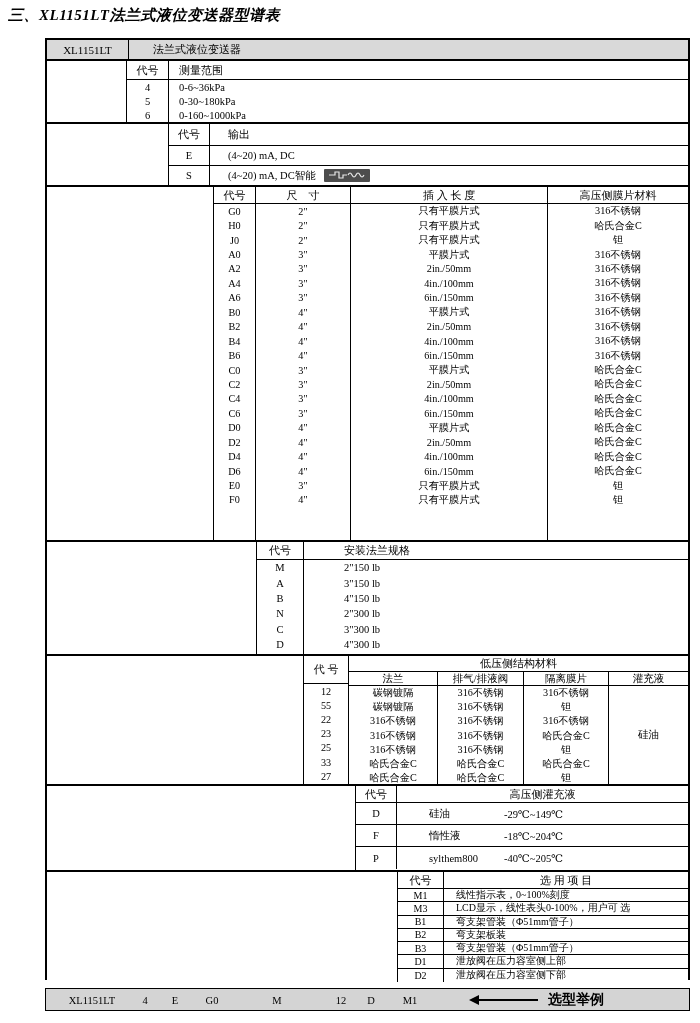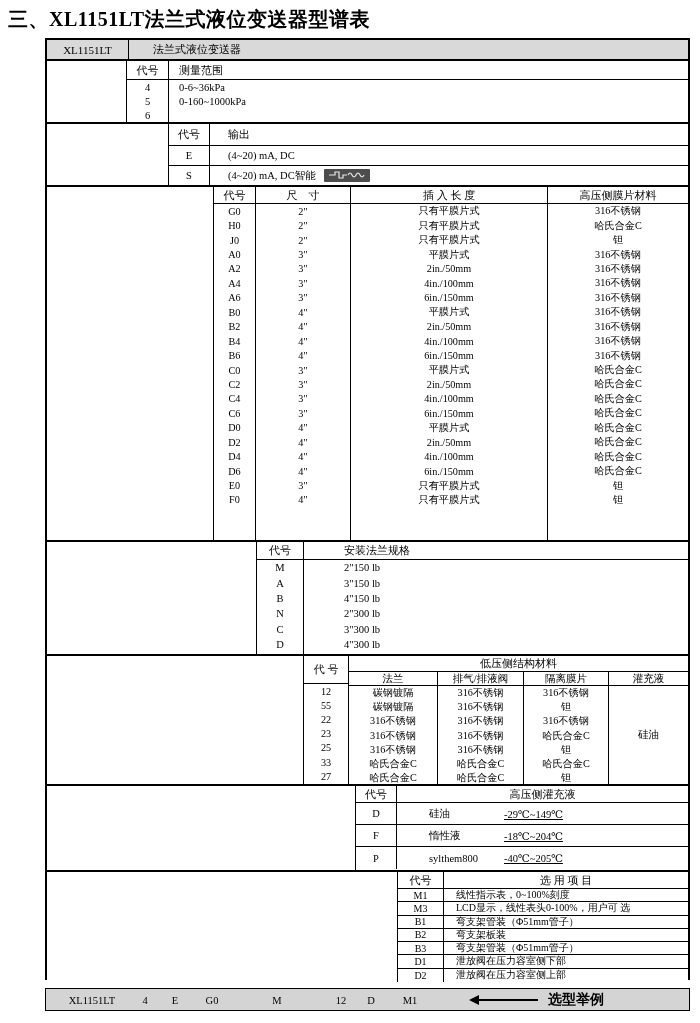--- a/index.html
+++ b/index.html
@@ -1,18 +1,18 @@
 <!DOCTYPE html>
 <html><head>
 <meta charset="utf-8">
 <style>
   html,body{margin:0;padding:0;background:#fff;}
   .page{position:relative;width:700px;height:1023px;background:#fff;overflow:hidden;
         font-family:"Liberation Serif","DejaVu Serif",serif;color:#000;}
-  .title{position:absolute;left:8px;top:6px;font-size:20px;font-weight:bold;letter-spacing:.5px;}
+  .title{position:absolute;left:8px;top:6px;font-size:15px;font-weight:bold;letter-spacing:.5px;font-style:italic;}
   .sheet{position:absolute;left:45px;top:38px;width:645px;height:942px;border:2px solid #000;box-sizing:border-box;}
   .band{position:absolute;left:0;width:100%;display:flex;box-sizing:border-box;border-top:2px solid #000;overflow:hidden;background:#fff;}
   .band.first{border-top:none;}
   .spacer{flex:0 0 auto;height:100%;}
   .col{flex:0 0 auto;height:100%;border-left:1px solid #000;box-sizing:border-box;display:flex;flex-direction:column;overflow:hidden;}
   .col.grow{flex:1 1 auto;}
   .hdr{border-bottom:1px solid #000;display:flex;align-items:center;justify-content:center;
        font-size:11px;box-sizing:border-box;flex:0 0 auto;white-space:nowrap;}
   .hdr.l{justify-content:flex-start;}
   .c{display:flex;align-items:center;justify-content:center;white-space:nowrap;
@@ -43,21 +43,21 @@
   .subcol.bl{border-left:1px solid #000;}
   .subhdr{height:14px;border-bottom:1px solid #000;display:flex;align-items:center;justify-content:center;font-size:10.5px;box-sizing:border-box;white-space:nowrap;}
   .low-cell{height:14.2px;font-size:10.2px;}
   .fill-cell{flex:1;display:flex;align-items:center;justify-content:center;font-size:10.5px;}
   .b7{top:744px;height:86px;}
   .hf-row{display:flex;height:22px;border-bottom:1px solid #000;box-sizing:border-box;flex:0 0 auto;}
   .hf-row.last{border-bottom:none;}
   .hf-code{width:40px;display:flex;align-items:center;justify-content:center;font-size:10.5px;}
   .hf-content{flex:1;border-left:1px solid #000;display:flex;align-items:center;box-sizing:border-box;padding-left:32px;font-size:10.5px;}
   .hf-name{width:75px;white-space:nowrap;}
-  .hf-temp{white-space:nowrap;text-decoration:underline;}
+  .hf-temp{white-space:nowrap;}
   .b8{top:830px;height:112px;}
   .b8 .hdr{height:17px;}
   .opt-cell{height:13.25px;font-size:10px;border-bottom:1px solid #000;}
   .opt-cell:last-child{border-bottom:none;}
   .opt-desc{justify-content:flex-start;padding-left:12px;}
   .rows{display:flex;flex-direction:column;flex:1 1 auto;overflow:hidden;}
   
   .hart{display:inline-flex;align-items:center;justify-content:center;width:46px;height:13px;
         background:#4d4d4d;border-radius:1px;margin-left:8px;flex:0 0 auto;}
   .suffix{margin-left:30px;margin-top:40px;}
@@ -91,20 +91,21 @@
         <div class="rows">
             <div class="c range-cell">4</div>
             <div class="c range-cell">5</div>
             <div class="c range-cell">6</div>
           </div>
       </div>
       <div class="col grow">
         <div class="hdr l" style="padding-left:10px">测量范围</div>
         <div class="rows">
             <div class="c l range-cell" style="padding-left: 10px;">0-6~36kPa</div>
+            <div class="c l range-cell" style="padding-left: 10px;">0-30~180kPa</div>
             <div class="c l range-cell" style="padding-left: 10px;">0-160~1000kPa</div>
           </div>
       </div>
     </div>
 
     <div class="band b3">
       <div class="spacer" style="width:121px"></div>
       <div class="col grow" style="border-left:1px solid #000">
         <div style="display:flex;flex:0 0 auto;border-bottom:1px solid #000">
           <div class="c" style="width:40px;height:21px;font-size:11px">代号</div>
@@ -371,22 +372,22 @@
           </div>
       </div>
       <div class="col grow">
         <div class="hdr">选  用  项  目</div>
         <div class="rows">
             <div class="c opt-cell opt-desc">线性指示表，0~100%刻度</div>
             <div class="c opt-cell opt-desc">LCD显示，线性表头0-100%，用户可 选</div>
             <div class="c opt-cell opt-desc">弯支架管装（Φ51mm管子）</div>
             <div class="c opt-cell opt-desc">弯支架板装</div>
             <div class="c opt-cell opt-desc">弯支架管装（Φ51mm管子）</div>
+            <div class="c opt-cell opt-desc">泄放阀在压力容室侧上部</div>
             <div class="c opt-cell opt-desc">泄放阀在压力容室侧下部</div>
-            <div class="c opt-cell opt-desc">泄放阀在压力容室侧上部</div>
           </div>
       </div>
     </div>
 
   </div>
 
   <div class="bar">
     <span style="left:46px">XL1151LT</span>
     <span style="left:99px">4</span>
     <span style="left:129px">E</span>

